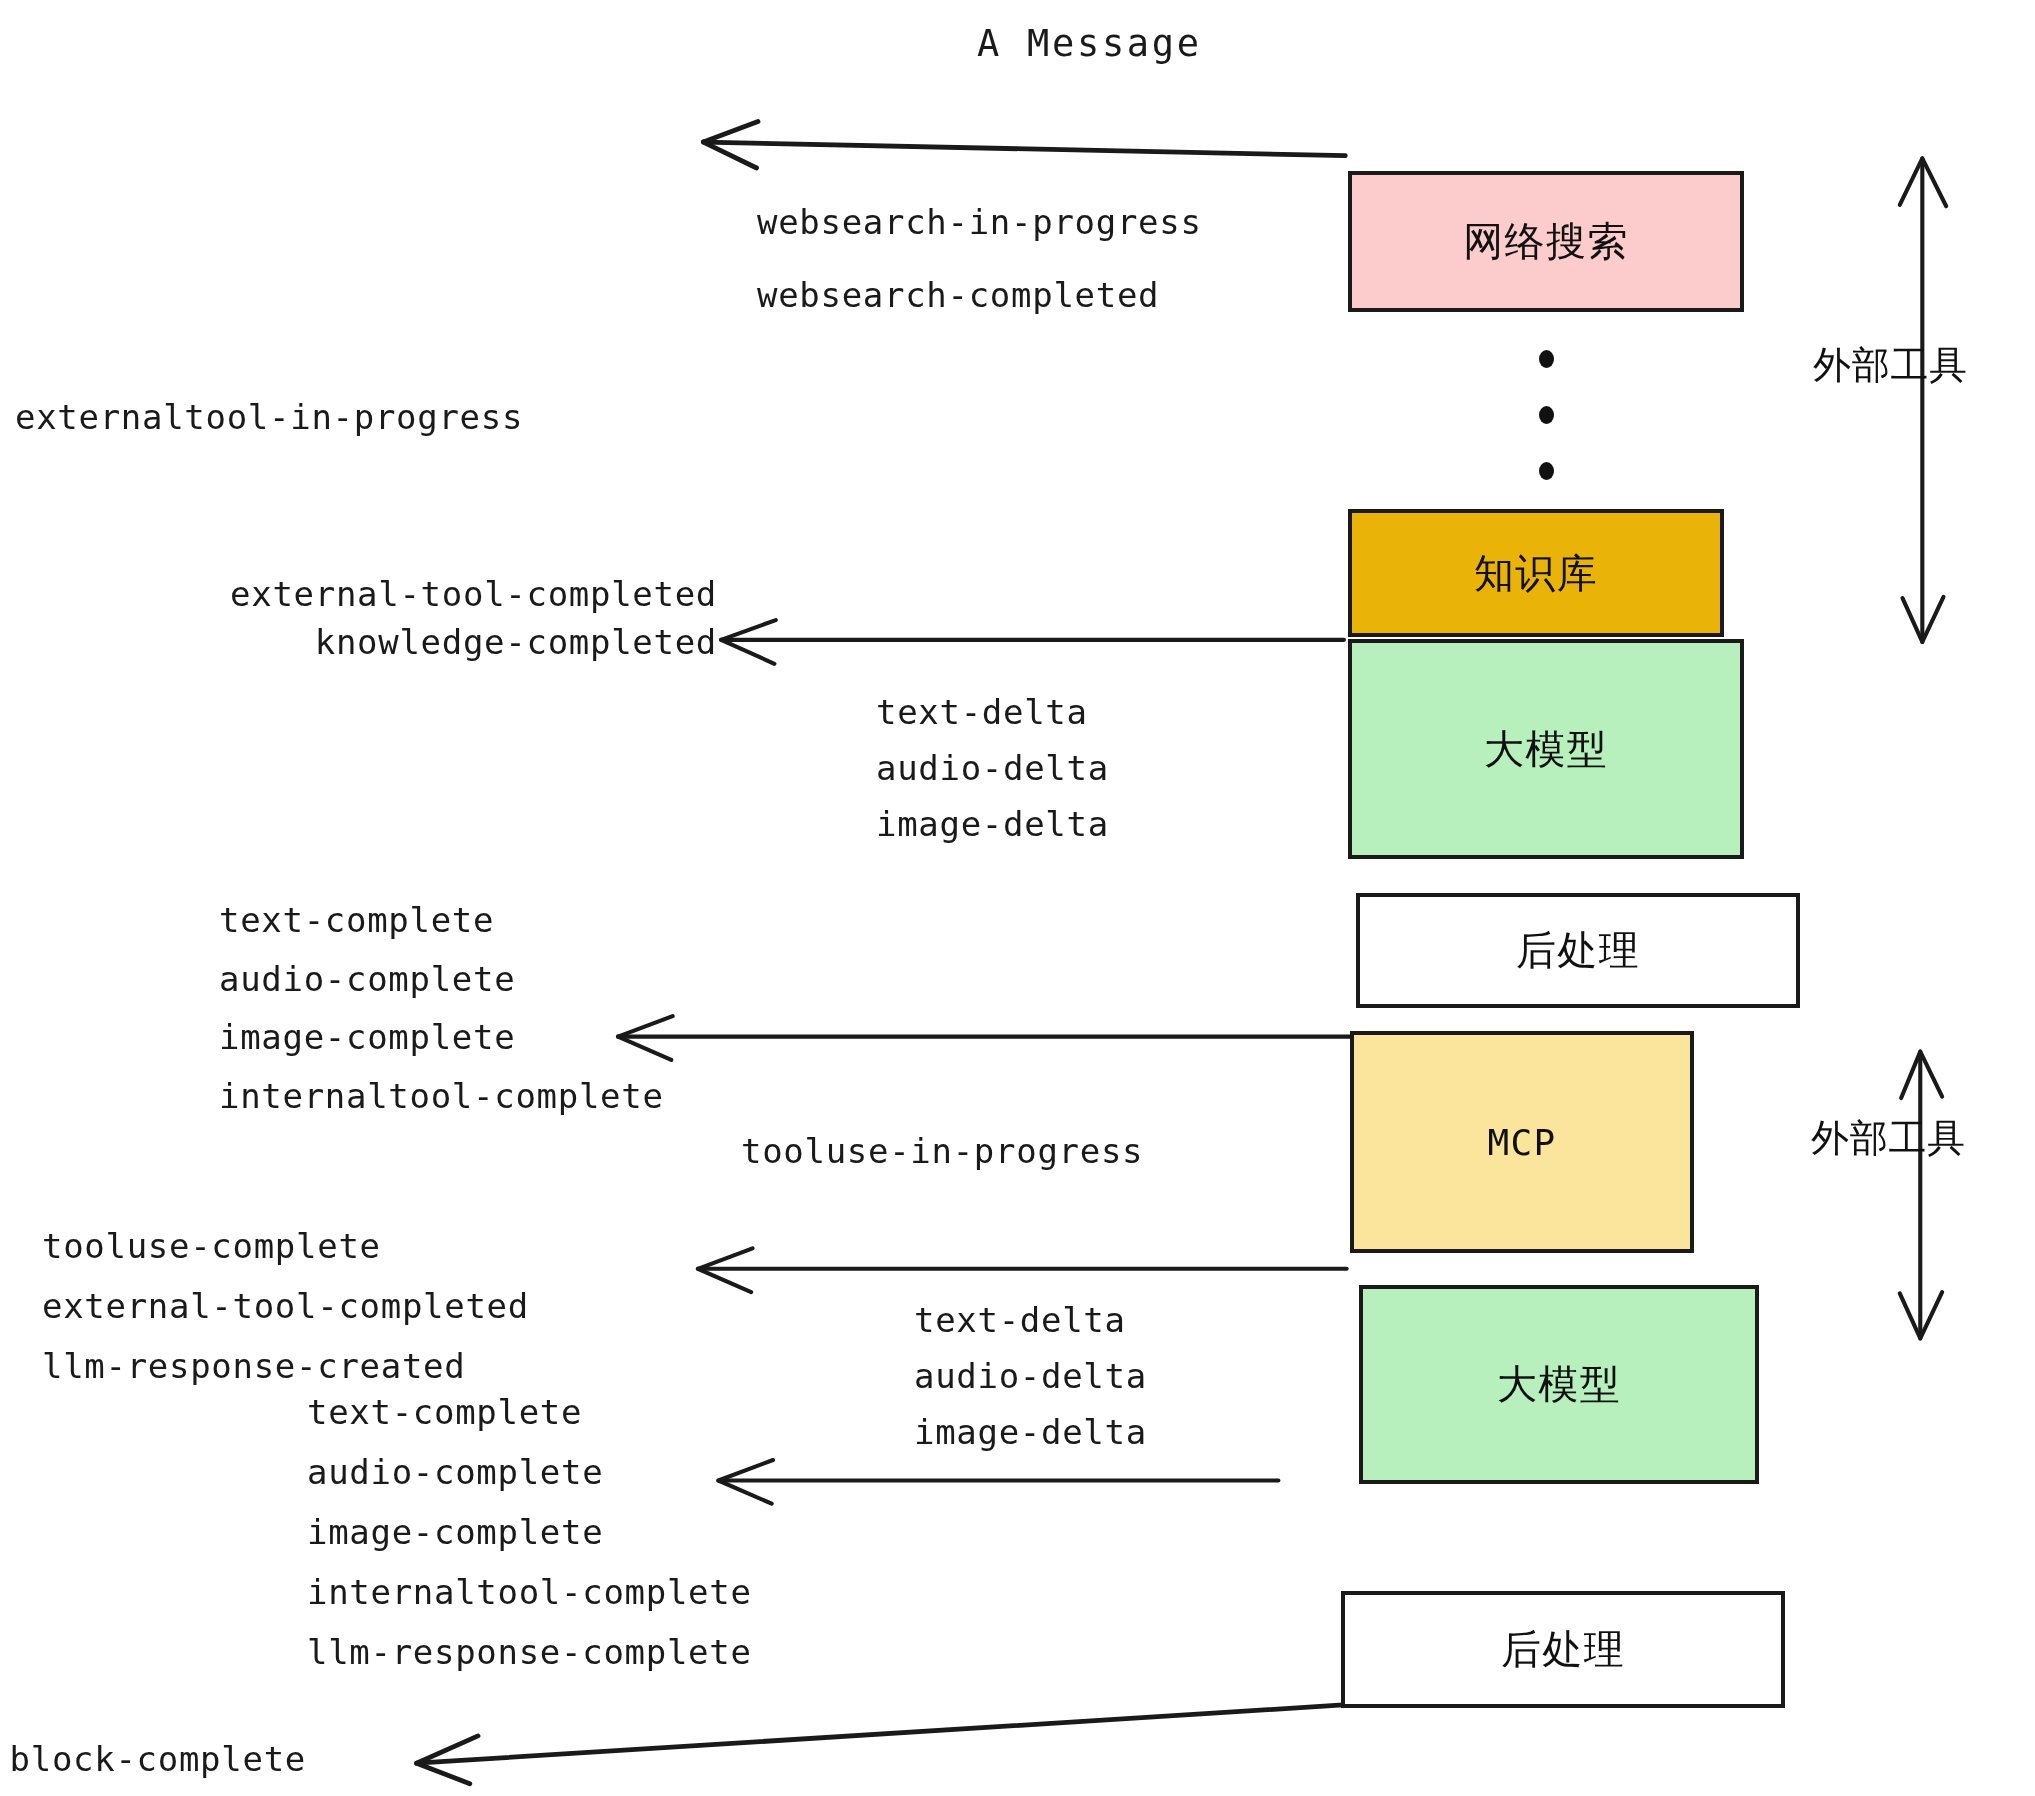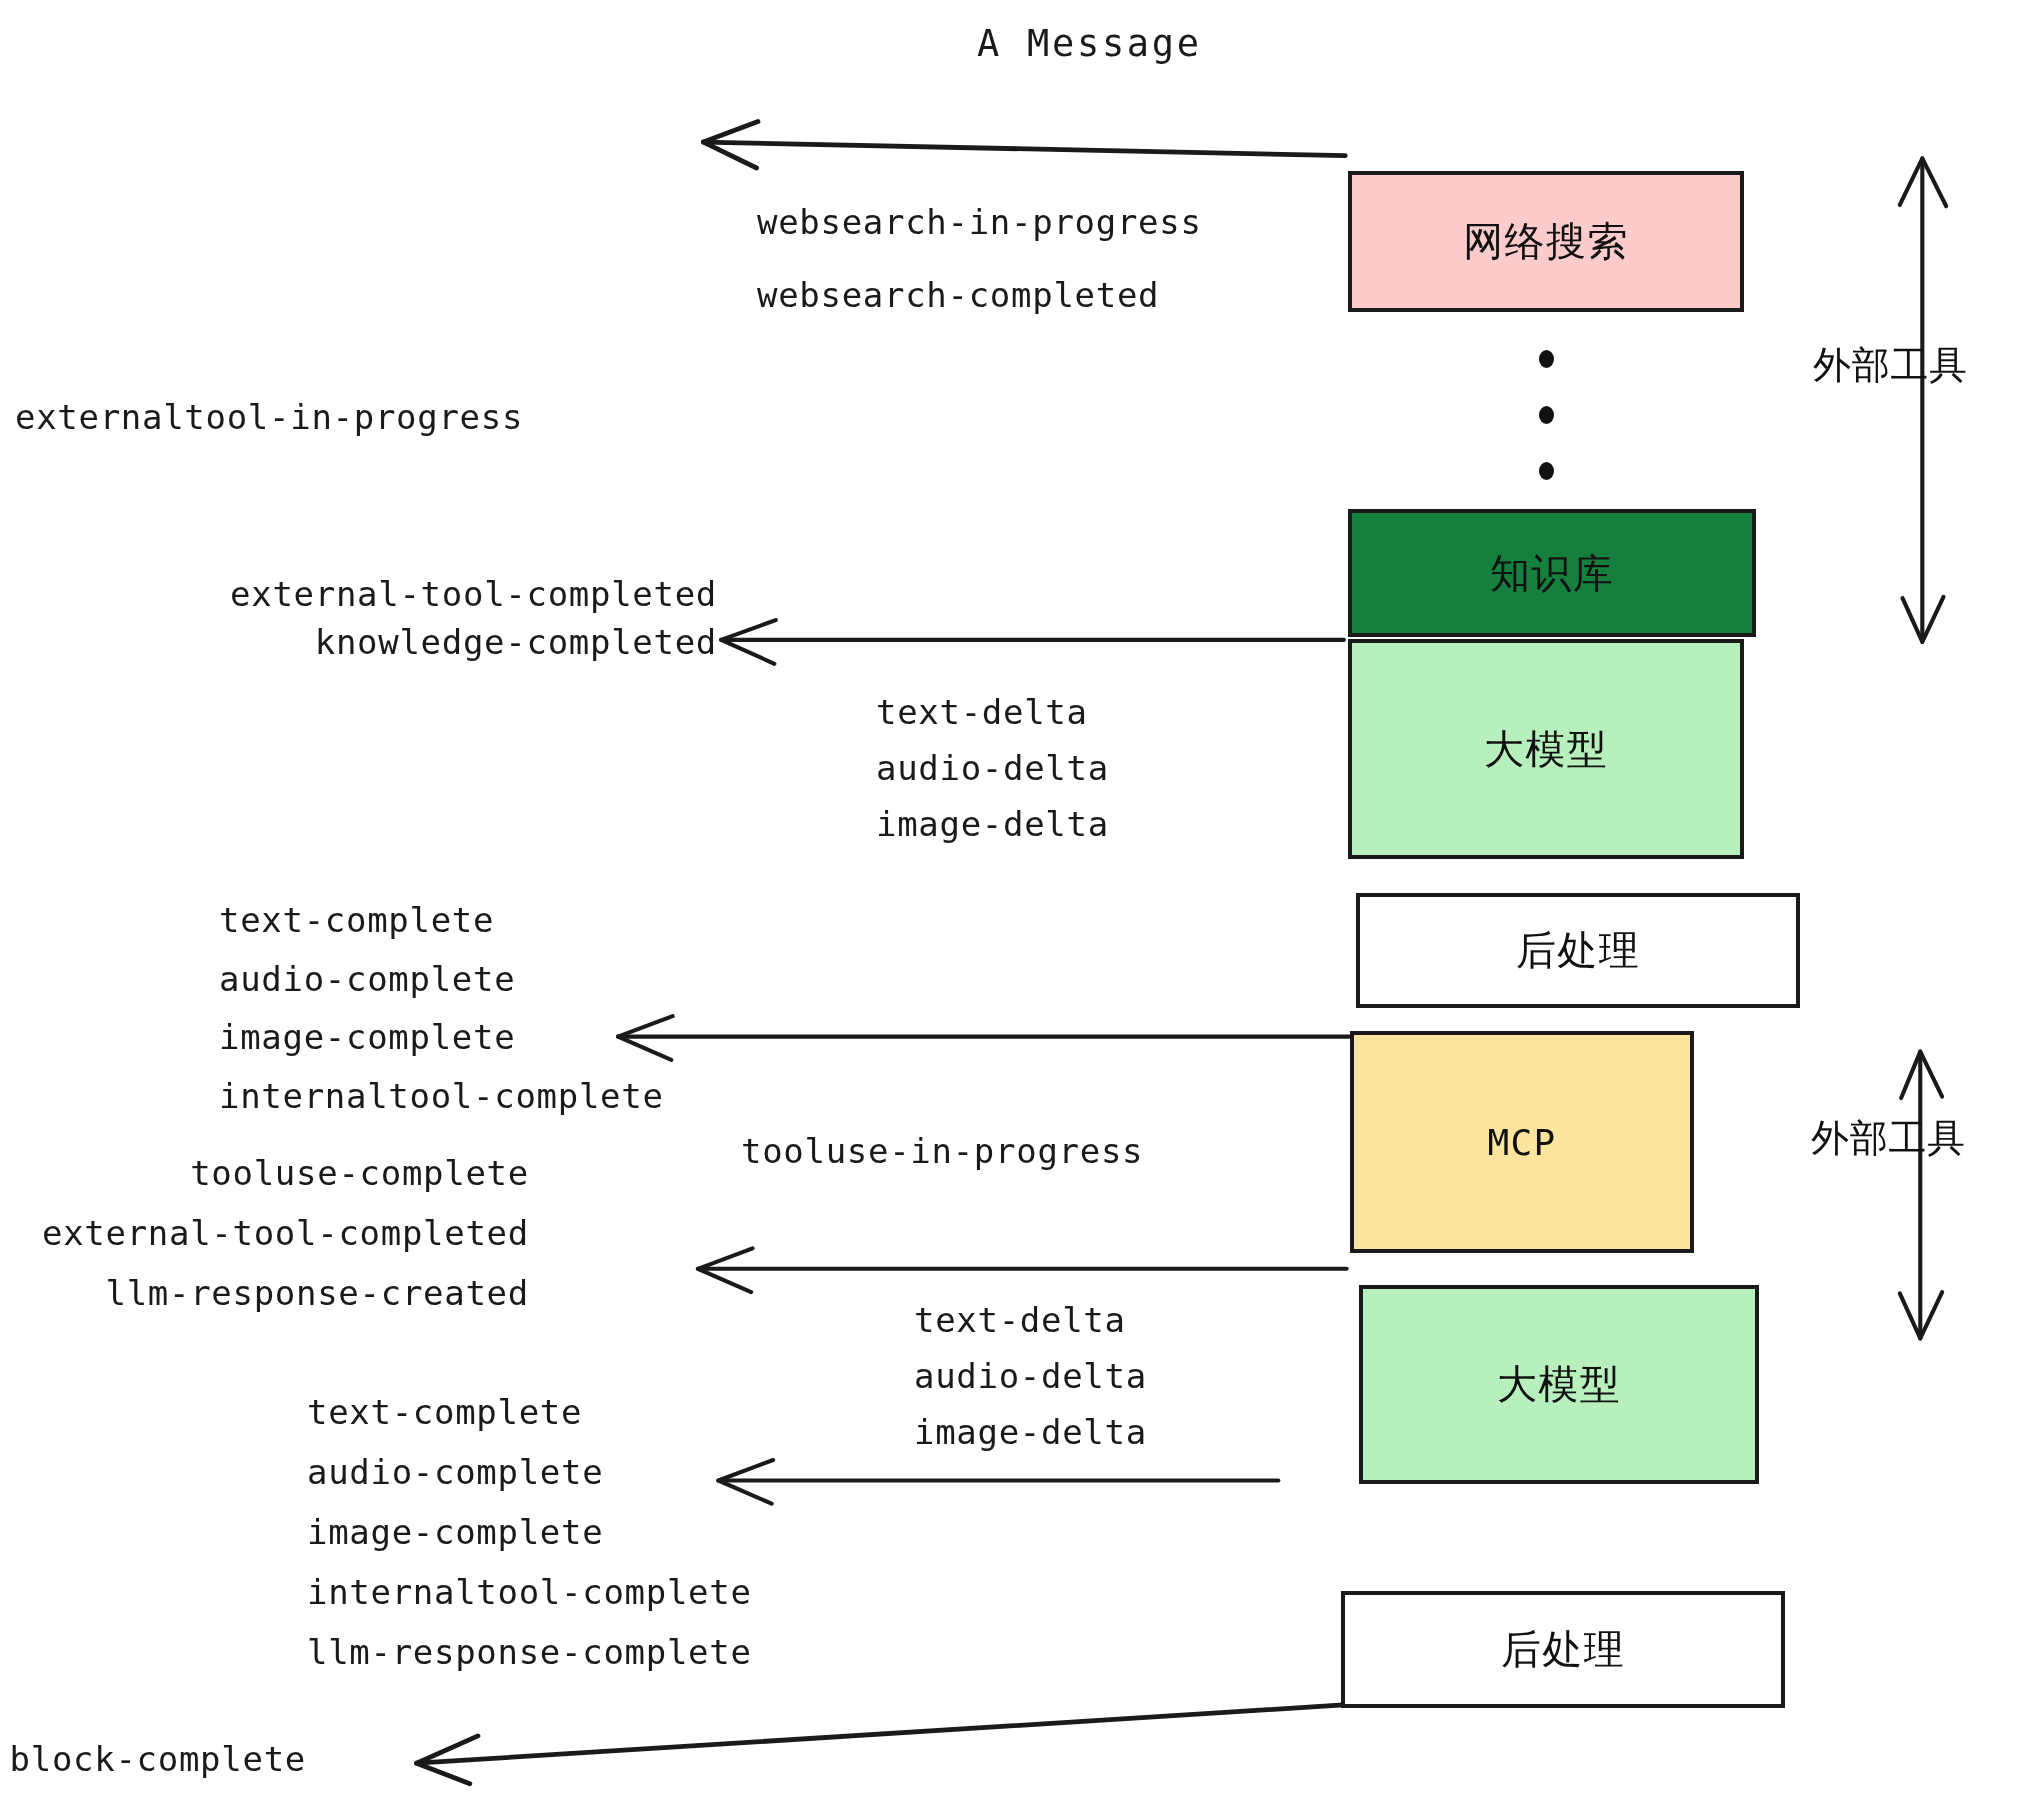--- a/index.html
+++ b/index.html
@@ -115,21 +115,21 @@
   <div class="box" style="left:1348px; top:171px; width:396px; height:141px; background:#FBCCCB;text-align:right;">
     <span>网络搜索</span>
   </div>
 
   <div class="dots" style="left:1539px; top:350px;">
     <i></i>
     <i></i>
     <i></i>
   </div>
 
-  <div class="box" style="left:1348px; top:509px; width:408px; height:128px; background:#15803d;">
+  <div class="box" style="left:1348px; top:509px; width:376px; height:128px; background:#eab308;">
     <span>知识库</span>
   </div>
 
   <div class="box" style="left:1348px; top:639px; width:396px; height:220px; background:#B7F0BD;">
     <span>大模型</span>
   </div>
 
   <div class="box" style="left:1356px; top:893px; width:444px; height:115px; background:#FFFFFF;">
     <span>后处理</span>
   </div>
@@ -180,21 +180,21 @@
     <span class="evt" style="margin-bottom:24.6px;">text-complete</span>
     <span class="evt" style="margin-bottom:24.6px;">audio-complete</span>
     <span class="evt" style="margin-bottom:24.6px;">image-complete</span>
     <span class="evt">internaltool-complete</span>
   </div>
 
   <div class="evt-group" style="left:741px; top:1134px;">
     <span class="evt">tooluse-in-progress</span>
   </div>
 
-  <div class="evt-group" style="left:42px; top:1156px;text-align:right;">
+  <div class="evt-group" style="left:42px; top:1229px;">
     <span class="evt" style="margin-bottom:26px;">tooluse-complete</span>
     <span class="evt" style="margin-bottom:26px;">external-tool-completed</span>
     <span class="evt">llm-response-created</span>
   </div>
 
   <div class="evt-group" style="left:914px; top:1303px;">
     <span class="evt" style="margin-bottom:22px;">text-delta</span>
     <span class="evt" style="margin-bottom:22px;">audio-delta</span>
     <span class="evt">image-delta</span>
   </div>

